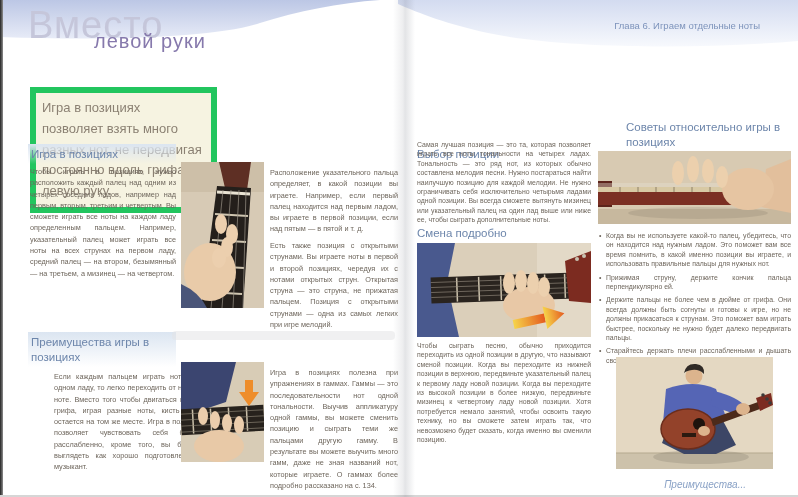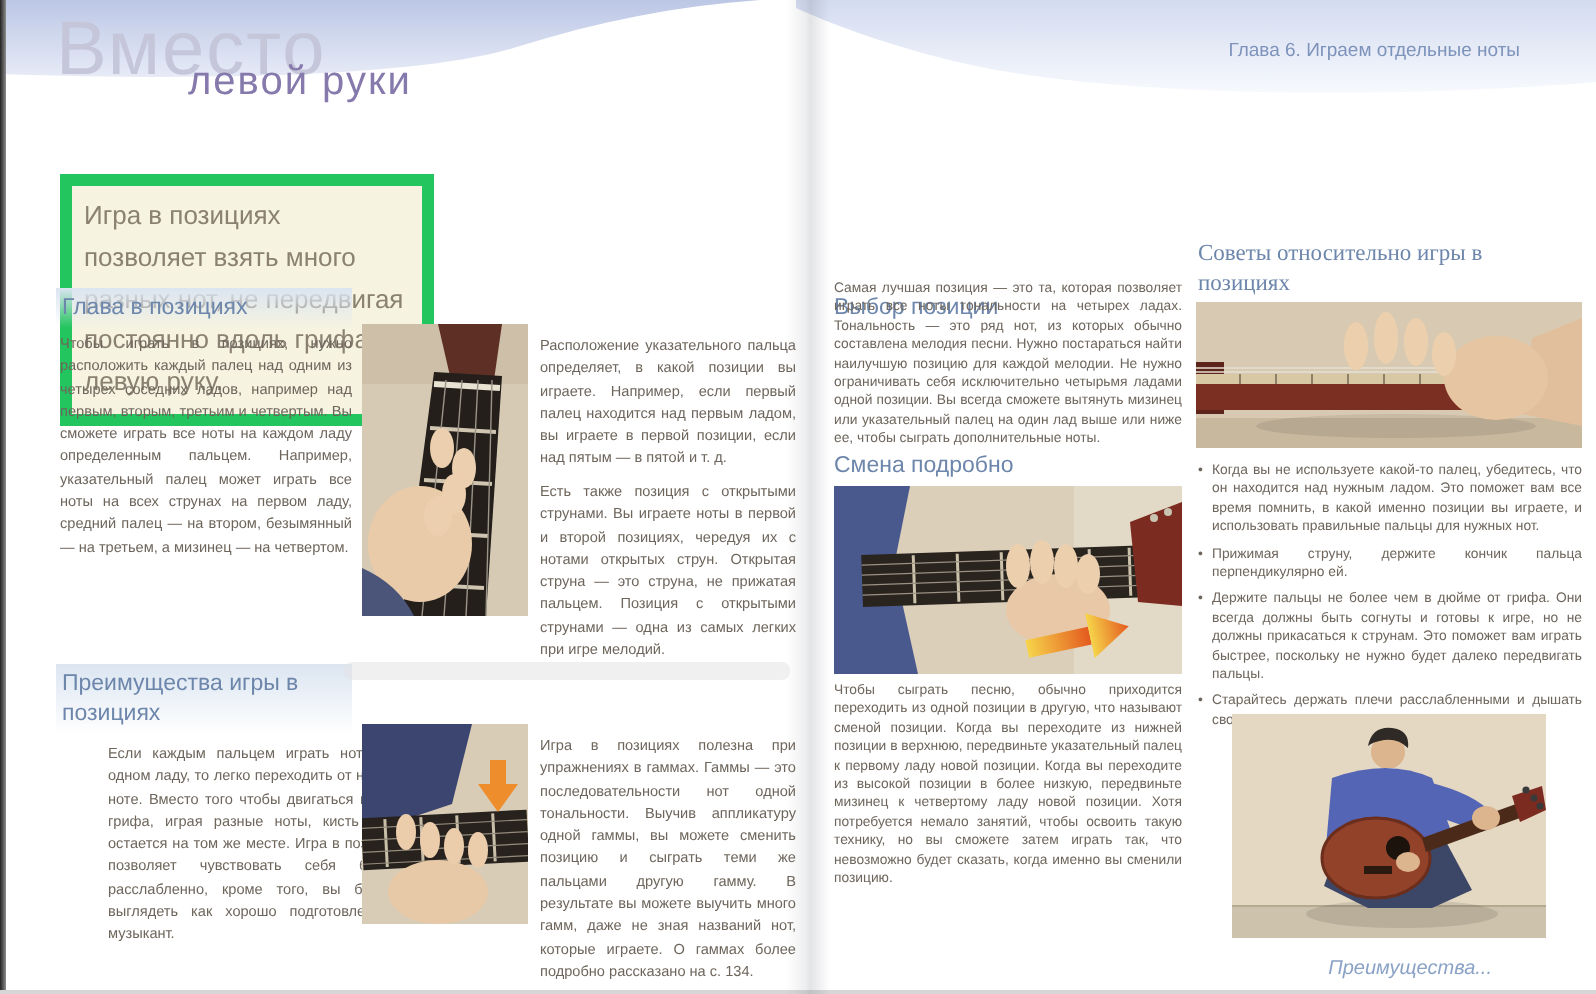--- a/index.html
+++ b/index.html
@@ -56,21 +56,21 @@
 
   <div class="abs edge-left"></div>
   <div class="abs edge-bottom"></div>
   <div class="abs spine"></div>
 
   <div class="abs title1">Вместо</div>
   <div class="abs title2">левой руки</div>
 
   <div class="abs intro">Игра в позициях позволяет взять много разных нот, не передвигая постоянно вдоль грифа левую руку.</div>
 
-  <div class="abs h-blue h-bar" style="left:28px;top:144px;width:142px;">Глава в позициях</div>
+  <div class="abs h-blue h-bar" style="left:28px;top:144px;width:142px;">Игра в позициях</div>
   <div class="abs body-sm" style="left:30px;top:166px;width:146px;">Чтобы играть в позициях, нужно расположить каждый палец над одним из четырех соседних ладов, например над первым, вторым, третьим и четвертым. Вы сможете играть все ноты на каждом ладу определенным пальцем. Например, указательный палец может играть все ноты на всех струнах на первом ладу, средний палец — на втором, безымянный — на третьем, а мизинец — на четвертом.</div>
 
   <div class="abs h-blue h-bar" style="left:28px;top:332px;width:142px;">Преимущества игры в позициях</div>
   <div class="abs body-sm" style="left:30px;top:371px;width:146px;margin-left:24px;">Если каждым пальцем играть ноты на одном ладу, то легко переходить от ноты к ноте. Вместо того чтобы двигаться вдоль грифа, играя разные ноты, кисть руки остается на том же месте. Игра в позиции позволяет чувствовать себя более расслабленно, кроме того, вы будете выглядеть как хорошо подготовленный музыкант.</div>
 
   <svg class="abs photo" style="left:181px;top:162px;" width="83" height="146" viewBox="0 0 83 146">
     <rect width="83" height="146" fill="#d7cab5"></rect>
     <rect width="83" height="30" fill="#cdbfa8"></rect>
     <polygon points="38,0 70,0 66,28 44,26" fill="#5e2f24"></polygon>
     <polygon points="36,24 70,26 62,146 20,146" fill="#241f1b"></polygon>
@@ -159,21 +159,21 @@
     <ellipse cx="116" cy="40" rx="6" ry="11" fill="#ecd0ae"></ellipse>
     <ellipse cx="127" cy="44" rx="6" ry="10" fill="#ecd0ae"></ellipse>
     <g transform="rotate(-12 120 76)">
       <rect x="96" y="72" width="32" height="9" fill="url(#ag)"></rect>
       <polygon points="128,65 128,88 148,76" fill="url(#ag)"></polygon>
     </g>
   </svg>
 
   <div class="abs body-xs" style="left:417px;top:341px;width:174px;">Чтобы сыграть песню, обычно приходится переходить из одной позиции в другую, что называют сменой позиции. Когда вы переходите из нижней позиции в верхнюю, передвиньте указательный палец к первому ладу новой позиции. Когда вы переходите из высокой позиции в более низкую, передвиньте мизинец к четвертому ладу новой позиции. Хотя потребуется немало занятий, чтобы освоить такую технику, но вы сможете затем играть так, что невозможно будет сказать, когда именно вы сменили позицию.</div>
 
-  <div class="abs h-blue" style="left:599px;top:120px;width:170px;font-family:Liberation Serif, serif;">Советы относительно игры в позициях</div>
+  <div class="abs h-blue" style="left:626px;top:120px;width:170px;">Советы относительно игры в позициях</div>
 
   <svg class="abs photo" style="left:598px;top:151px;" width="193" height="73" viewBox="0 0 193 73">
     <rect width="193" height="73" fill="#d8cab2"></rect>
     <rect y="58" width="193" height="15" fill="#c7b89e"></rect>
     <ellipse cx="100" cy="62" rx="70" ry="6" fill="rgba(0,0,0,0.08)"></ellipse>
     <rect x="0" y="30" width="14" height="26" fill="#5c241b"></rect>
     <rect x="0" y="40" width="193" height="14" fill="#7b2f23"></rect>
     <rect x="0" y="36" width="193" height="5" fill="#d8c9a4"></rect>
     <g stroke="#8d8066" stroke-width="1">
       <line x1="22" y1="36" x2="22" y2="41"></line>

